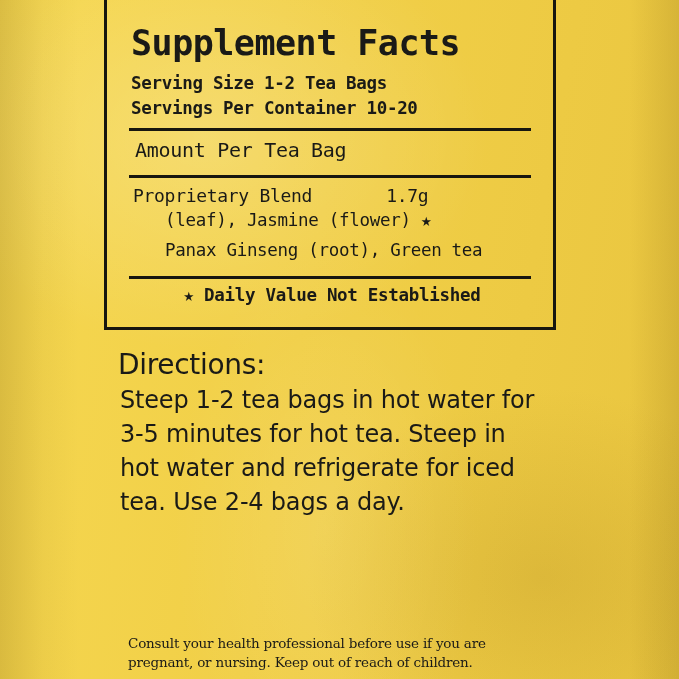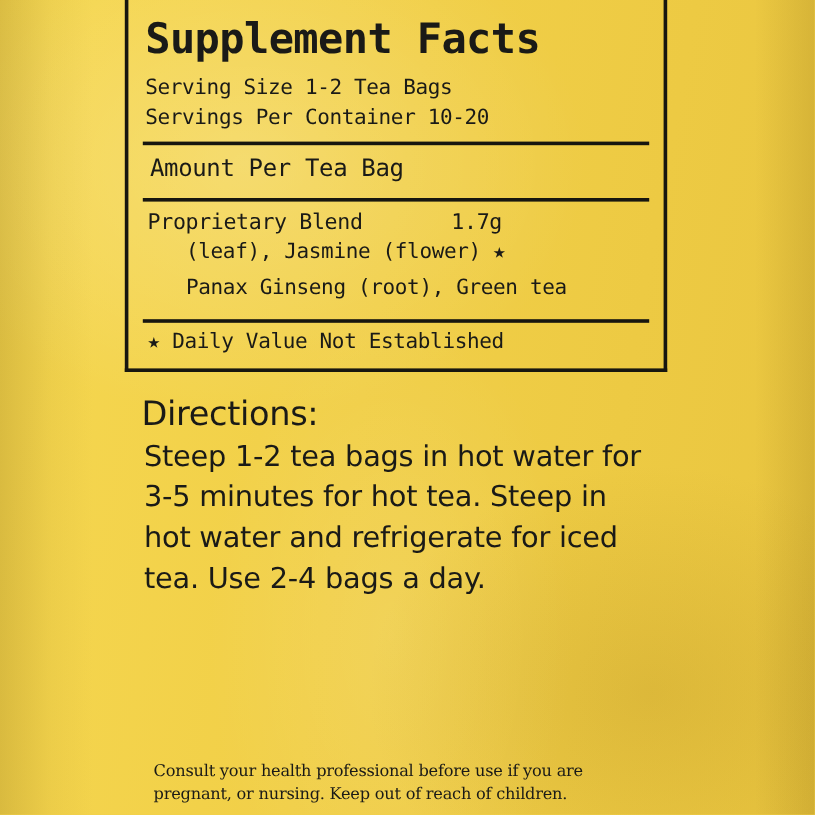--- a/index.html
+++ b/index.html
@@ -44,40 +44,41 @@
     position: absolute;
     left: 104px;
     top: 0px;
     width: 575px;
     z-index: 2;
   }
   .facts-box {
     border: 3px solid #17160f;
     border-top: none;
     width: 452px;
-    padding: 2px;
+    padding: 12px;
     background: transparent;
     box-sizing: border-box;
   }
   .facts-inner {
     padding: 6px 10px 4px 10px;
   }
   .title {
     font-size: 35px;
     line-height: 1.0;
     letter-spacing: -0.5px;
     font-weight: bold;
     margin: 8px 0 10px 2px;
     font-family: "DejaVu Sans Mono", monospace;
   }
   .serving-line {
     font-size: 17.5px;
     line-height: 1.42;
     letter-spacing: -0.3px;
     margin-left: 2px;
+    font-weight: bold;
   }
   .rule {
     border-top: 3px solid #17160f;
     margin: 7px 0 0 0;
   }
   .amount-line {
     font-size: 20px;
     line-height: 1.4;
     letter-spacing: -0.3px;
     padding: 5px 0 4px 2px;
@@ -99,21 +100,22 @@
     line-height: 1.4;
     letter-spacing: -0.3px;
     padding-left: 36px;
     padding-bottom: 6px;
   }
   .dv-line {
     font-size: 17.5px;
     line-height: 1.4;
     letter-spacing: -0.3px;
     padding: 4px 0 4px 4px;
-    font-weight: 400;
+    font-weight: 700;
+    text-align: center;
   }
   .other-ing {
     font-size: 17.5px;
     letter-spacing: -0.3px;
     margin: 7px 0 0 8px;
   }
   .directions-title {
     font-size: 28px;
     letter-spacing: -0.3px;
     margin: 18px 0 2px 14px;

